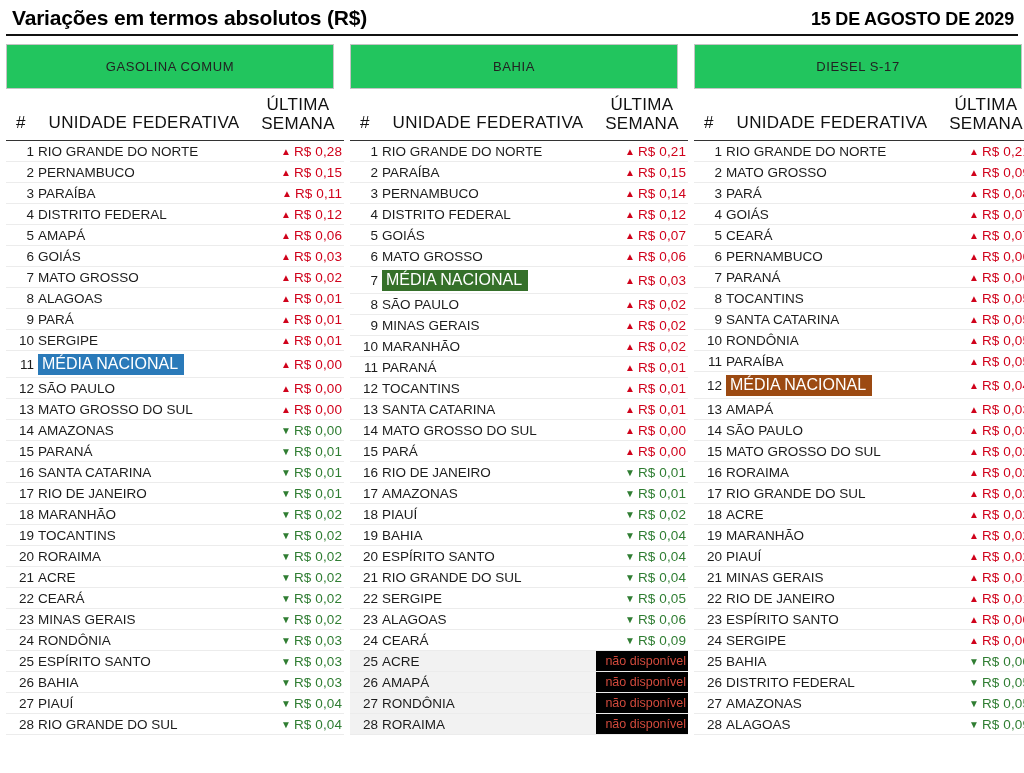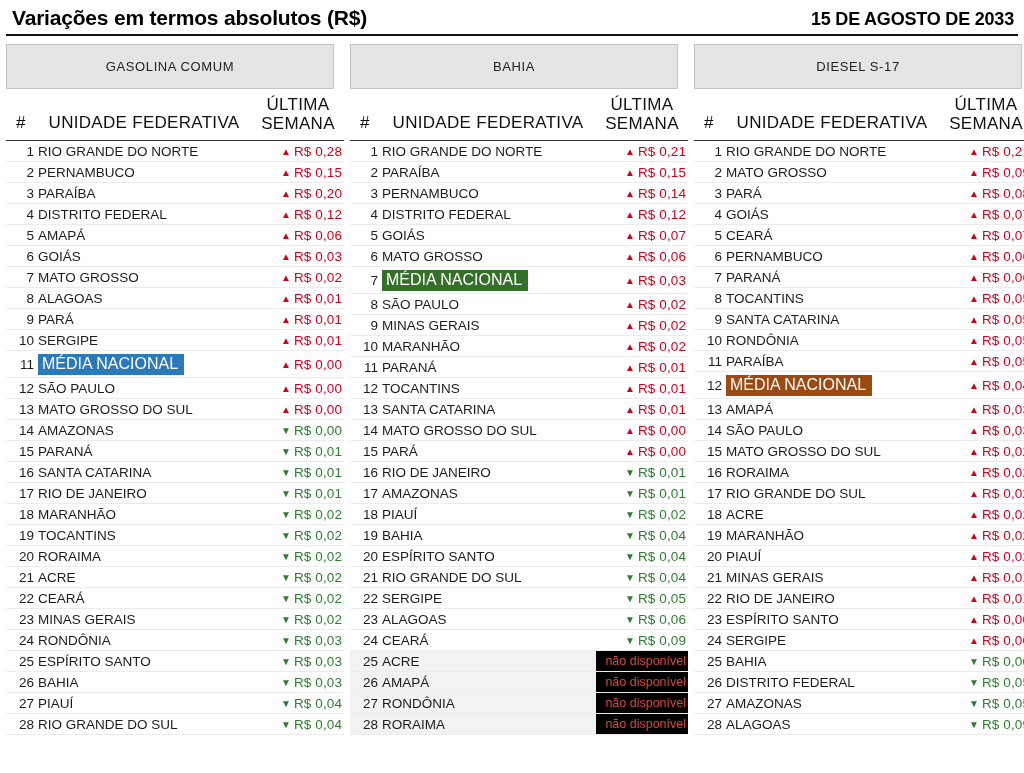--- a/index.html
+++ b/index.html
@@ -43,21 +43,21 @@
   .columns {
     display: flex;
     gap: 16px;
     margin-top: 8px;
   }
   .col {
     width: 328px;
     flex: 0 0 328px;
   }
   .fuel-header {
-    background: #e5e5e5;
+    background: #22c55e;
     border: 1px solid #c4c4c4;
     text-align: center;
     font-size: 13px;
     color: #222;
     padding: 14px 0 14px 0;
     letter-spacing: 0.6px;
     font-weight: normal;
   }
   .table {
     width: 100%;
@@ -111,21 +111,21 @@
   .val-txt { letter-spacing: 0.1px; }
   .na { color: #d24a3c; }
 </style>
 </head>
 <body>
 
 <div class="page">
 
   <div class="topbar">
     <div class="main-title">Variações em termos absolutos (R$)</div>
-    <div class="date-title">15 DE AGOSTO DE 2033</div>
+    <div class="date-title">15 DE AGOSTO DE 2029</div>
   </div>
 
   <div class="columns">
 
     <div class="col">
       <div class="fuel-header">GASOLINA COMUM</div>
       <table class="table">
         <thead>
           <tr>
             <th class="c-idx">#</th>
@@ -143,21 +143,21 @@
               <td class="c-val"><span class="arrow up">▲</span><span class="val-txt up">R$ 0,28</span></td>
             </tr>
             <tr>
               <td class="c-idx">2</td>
               <td class="c-uf">PERNAMBUCO</td>
               <td class="c-val"><span class="arrow up">▲</span><span class="val-txt up">R$ 0,15</span></td>
             </tr>
             <tr>
               <td class="c-idx">3</td>
               <td class="c-uf">PARAÍBA</td>
-              <td class="c-val"><span class="arrow up">▲</span><span class="val-txt up">R$ 0,20</span></td>
+              <td class="c-val"><span class="arrow up">▲</span><span class="val-txt up">R$ 0,11</span></td>
             </tr>
             <tr>
               <td class="c-idx">4</td>
               <td class="c-uf">DISTRITO FEDERAL</td>
               <td class="c-val"><span class="arrow up">▲</span><span class="val-txt up">R$ 0,12</span></td>
             </tr>
             <tr>
               <td class="c-idx">5</td>
               <td class="c-uf">AMAPÁ</td>
               <td class="c-val"><span class="arrow up">▲</span><span class="val-txt up">R$ 0,06</span></td>

